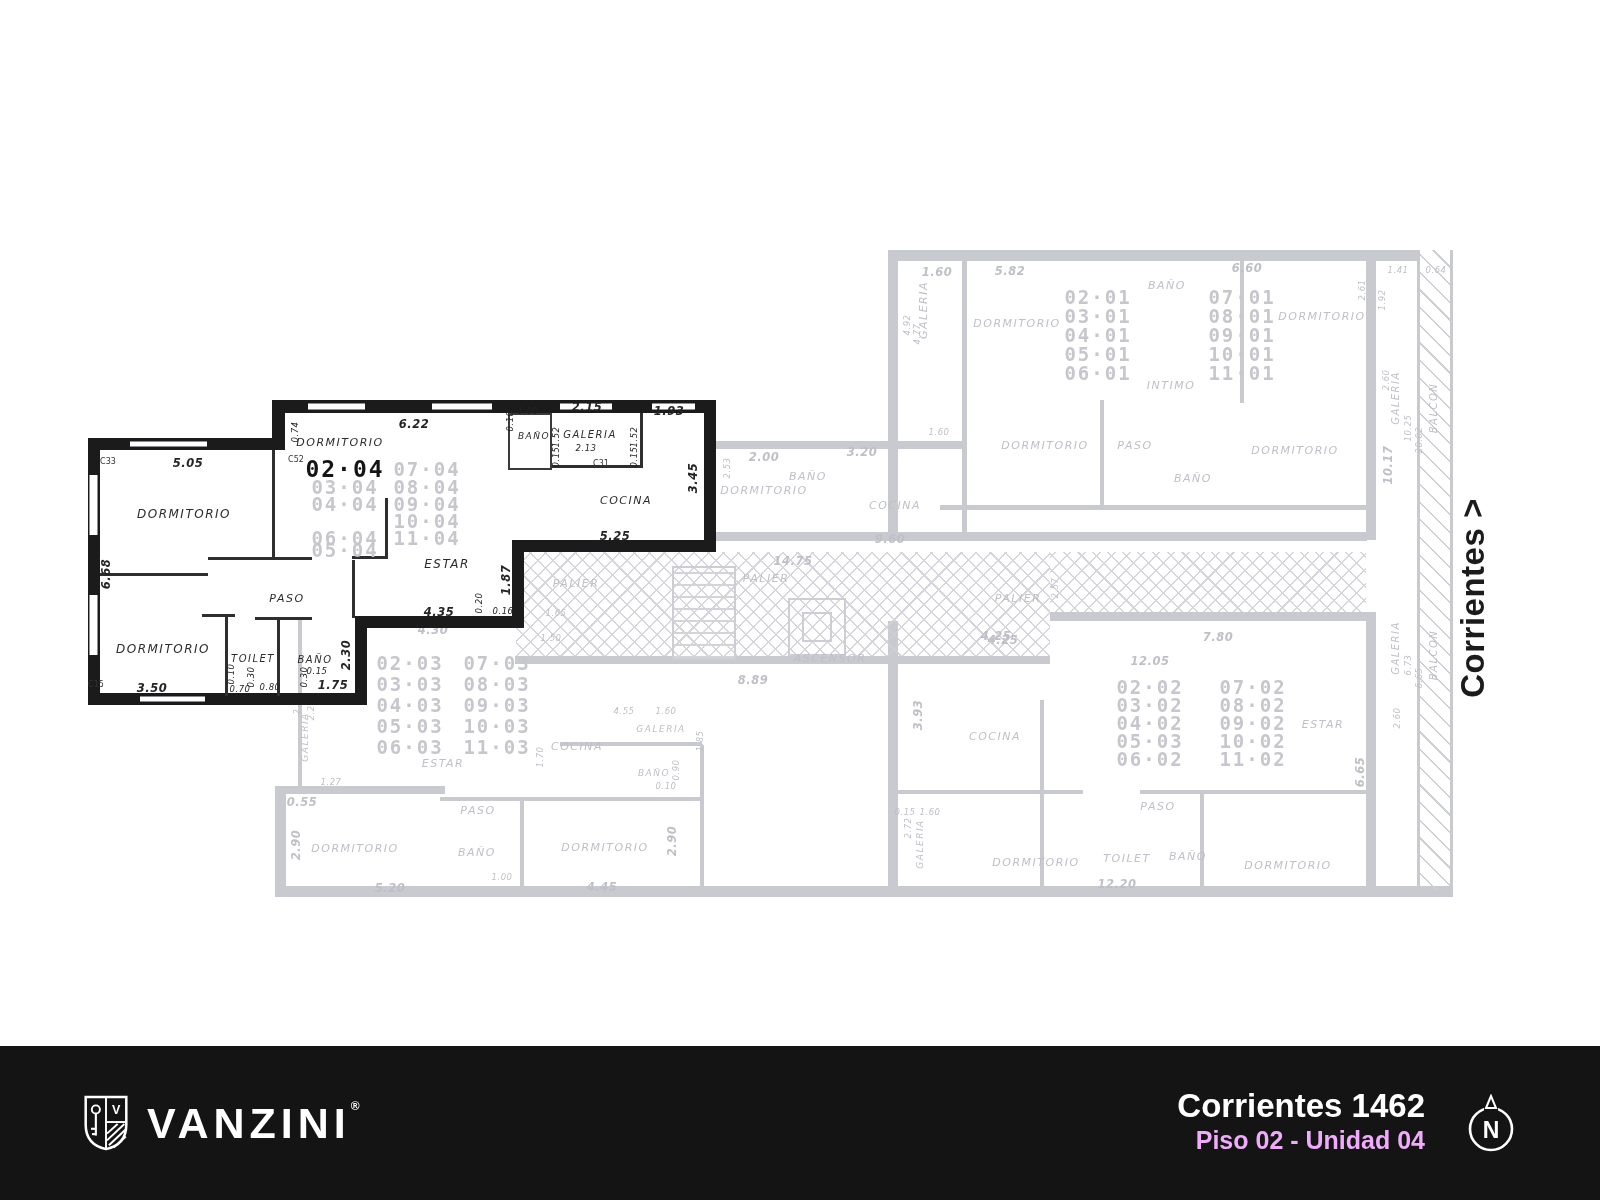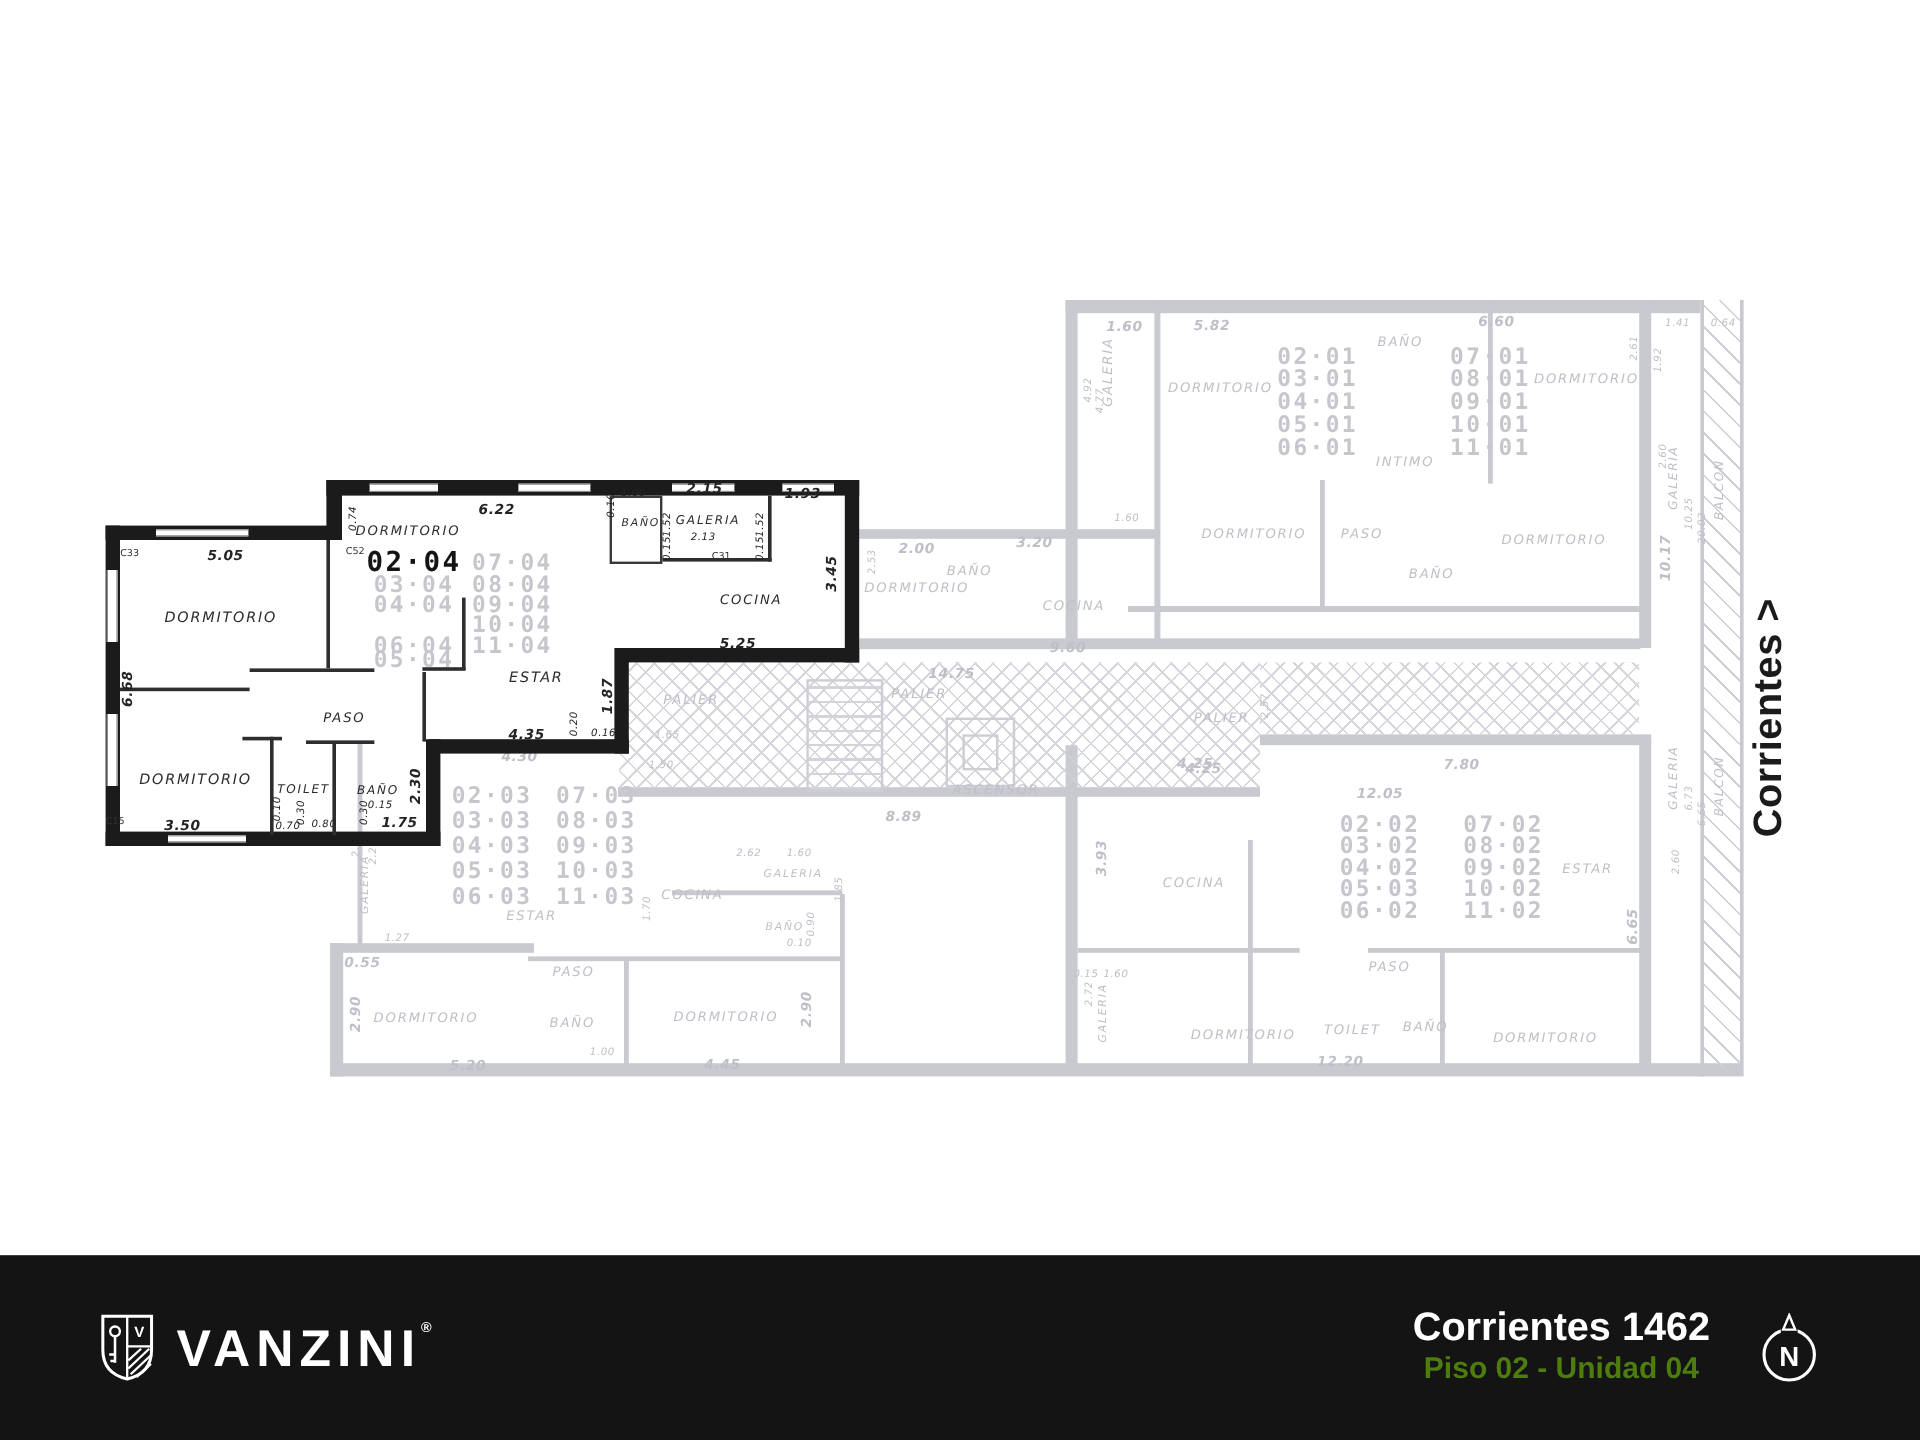--- a/index.html
+++ b/index.html
@@ -32,23 +32,23 @@
   .code{position:absolute;transform:translate(-50%,-50%);font-family:"DejaVu Sans Mono",monospace;
         font-weight:bold;font-size:19px;letter-spacing:2px;color:#c6c6cd;white-space:nowrap;}
   .code.hot{color:#141414;font-size:23px;}
   .side{position:absolute;transform:translate(-50%,-50%) rotate(-90deg);font-family:"Liberation Sans",sans-serif;
         font-weight:bold;font-size:33px;color:#1b1b1b;white-space:nowrap;letter-spacing:.5px;}
   
   .footer{position:absolute;left:0;top:1046px;width:1600px;height:154px;background:#141414;color:#fff;}
   .brand{position:absolute;left:147px;top:53px;font-family:"Liberation Sans",sans-serif;
          font-weight:bold;font-size:43px;letter-spacing:5px;}
   .brand sup{font-size:12px;vertical-align:28px;letter-spacing:0;}
-  .addr{position:absolute;right:175px;top:42px;text-align:center;font-family:"Liberation Sans",sans-serif;}
+  .addr{position:absolute;right:175px;top:42px;text-align:right;font-family:"Liberation Sans",sans-serif;}
   .addr .t1{font-size:33px;font-weight:bold;line-height:1.1;}
-  .addr .t2{font-size:25px;font-weight:bold;line-height:1.3;color:#4d7c0f;}
+  .addr .t2{font-size:25px;font-weight:bold;line-height:1.3;color:#f0abfc;}
   svg{display:block;}
 </style>
 </head>
 <body>
 
 <div class="plan">
 
   <div class="gw" style="left:888px;top:250px;width:529px;height:11px"></div>
   <div class="gw" style="left:888px;top:250px;width:10px;height:290px"></div>
   <div class="gw" style="left:1366px;top:250px;width:10px;height:290px"></div>
@@ -149,21 +149,21 @@
   <span class="dim g v" style="left:296px;top:845px">2.90</span>
   <span class="lbl g" style="left:355px;top:848px">DORMITORIO</span>
   <span class="lbl g" style="left:478px;top:810px">PASO</span>
   <span class="lbl g" style="left:477px;top:852px">BAÑO</span>
   <span class="dim g s" style="left:502px;top:877px">1.00</span>
   <span class="dim g" style="left:390px;top:888px">5.20</span>
   <span class="lbl g" style="left:605px;top:847px">DORMITORIO</span>
   <span class="dim g v" style="left:672px;top:841px">2.90</span>
   <span class="dim g" style="left:602px;top:887px">4.45</span>
   <span class="lbl g" style="left:577px;top:746px">COCINA</span>
-  <span class="dim g s" style="left:624px;top:711px">2.62</span>
+  <span class="dim g s" style="left:624px;top:711px">4.55</span>
   <span class="dim g s" style="left:666px;top:711px">1.60</span>
   <span class="lbl g" style="left:661px;top:729px;font-size:9px">GALERIA</span>
   <span class="dim g v s" style="left:700px;top:741px">1.85</span>
   <span class="lbl g" style="left:654px;top:773px;font-size:9px">BAÑO</span>
   <span class="dim g v s" style="left:676px;top:770px">0.90</span>
   <span class="dim g s" style="left:666px;top:786px">0.10</span>
   <span class="dim g s" style="left:556px;top:613px">1.65</span>
   <span class="dim g s" style="left:551px;top:638px">1.50</span>
   <span class="dim g v s" style="left:540px;top:757px">1.70</span>
   <span class="lbl g v" style="left:305px;top:737px;font-size:9px">GALERIA</span>

